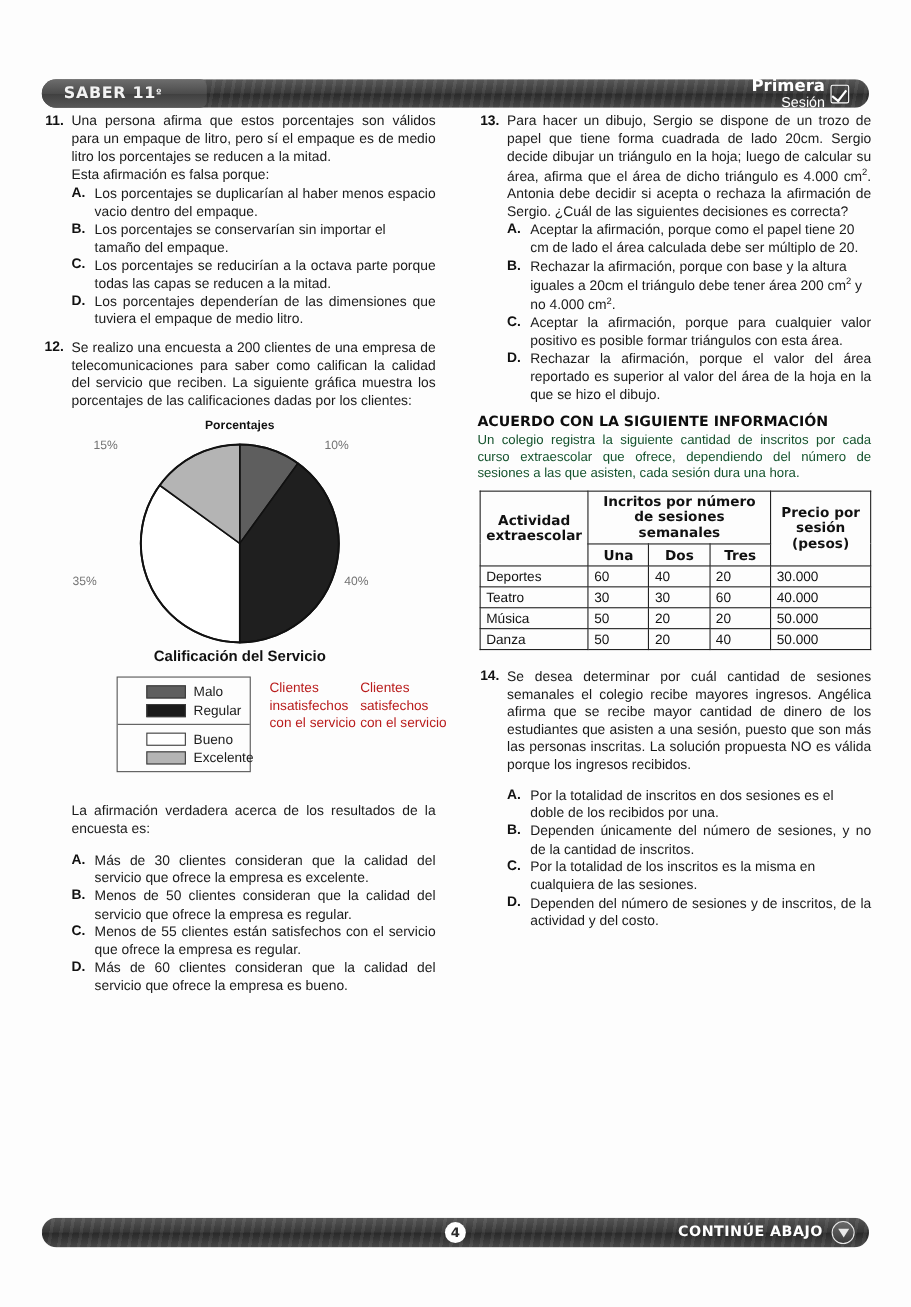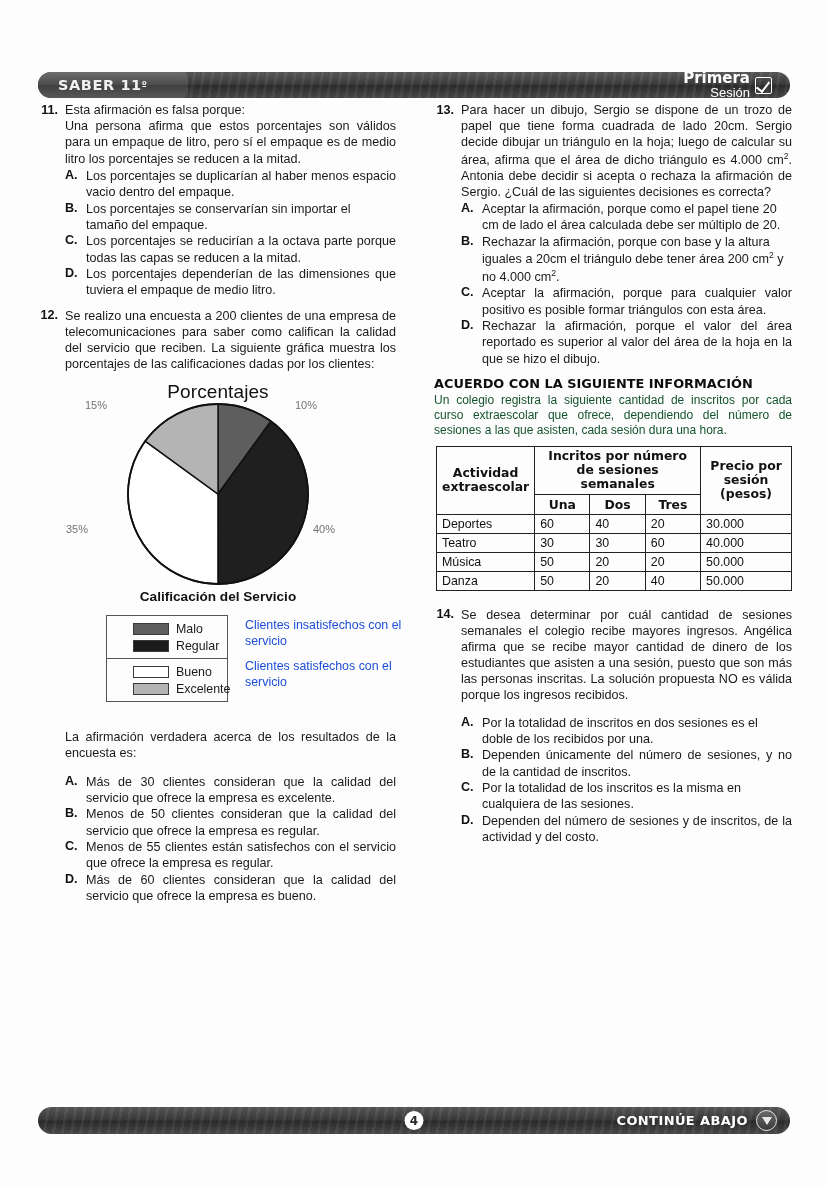--- a/index.html
+++ b/index.html
@@ -97,21 +97,21 @@
   .opt-txt {
     flex: 1; font-size: 12.6px; line-height: 1.285;
     text-align: justify; color: #1a1a1a;
   }
   .opt-txt.noj { text-align: left; }
   sup { font-size: 0.68em; vertical-align: super; }
 
   
   .chart-wrap { position: relative; width: 340px; height: 228px; margin: 5px auto 0 10px; }
   .chart-title {
-    text-align: center; font-weight: normal; font-size: 19px;
+    text-align: center; font-weight: bold; font-size: 11px;
     color: #111; position: absolute; left: 0; right: 0; top: 0;
     letter-spacing: 0.1px;
   }
   .pie-svg { position: absolute; left: 75px; top: 18px; }
   .pct {
     position: absolute; font-size: 11px; color: #737373;
   }
   .pct-10 { left: 247px; top: 18px; }
   .pct-15 { left: 37px; top: 18px; }
   .pct-35 { left: 18px; top: 142px; }
@@ -130,22 +130,22 @@
   .legend-sec { padding: 4px 5px 4px 6px; }
   .legend-sec + .legend-sec { border-top: 1.4px solid #555; }
   .legend-item { display: flex; align-items: center; gap: 7px; height: 17px; padding-left: 20px; }
   .swatch { width: 36px; height: 12px; border: 1.2px solid #3a3a3a; flex: none; }
   .sw-malo { background: #5e5e5e; }
   .sw-regular { background: #1a1a1a; }
   .sw-bueno { background: #ffffff; }
   .sw-excelente { background: #b4b4b4; }
   .legend-label { font-size: 12.4px; color: #1a1a1a; }
   .legend-desc {
-    margin-left: 17px; font-size: 12.4px; line-height: 1.28; color: #1d4ed8;
-    display: flex; flex-direction: column; justify-content: space-between;
+    margin-left: 17px; font-size: 12.4px; line-height: 1.28; color: #b91c1c;
+    display: flex; flex-direction: row; justify-content: space-between;
     padding-top: 3px; height: 84px;
   }
   .legend-desc div { height: 40px; }
 
   
   .info-head {
     font-weight: bold; font-size: 12.9px; line-height: 1.22;
     color: #0d0d0d; margin: 10px 0 1px 0; text-align: left;
     font-family: "DejaVu Sans", sans-serif;
   }
@@ -229,22 +229,22 @@
     </div>
   </div>
 
   <div class="columns">
 
     <div class="col col-left">
 
       <div class="q">
         <div class="q-num">11.</div>
         <div class="q-body">
+          <div class="q-text">Una persona afirma que estos porcentajes son válidos para un empaque de litro, pero sí el empaque es de medio litro los porcentajes se reducen a la mitad.</div>
           <div class="q-text noj">Esta afirmación es falsa porque:</div>
-          <div class="q-text">Una persona afirma que estos porcentajes son válidos para un empaque de litro, pero sí el empaque es de medio litro los porcentajes se reducen a la mitad.</div>
           <div class="opts">
             <div class="opt">
               <div class="opt-let">A.</div>
               <div class="opt-txt">Los porcentajes se duplicarían al haber menos espacio vacio dentro del empaque.</div>
             </div>
             <div class="opt">
               <div class="opt-let">B.</div>
               <div class="opt-txt noj">Los porcentajes se conservarían sin importar el tamaño del empaque.</div>
             </div>
             <div class="opt">

